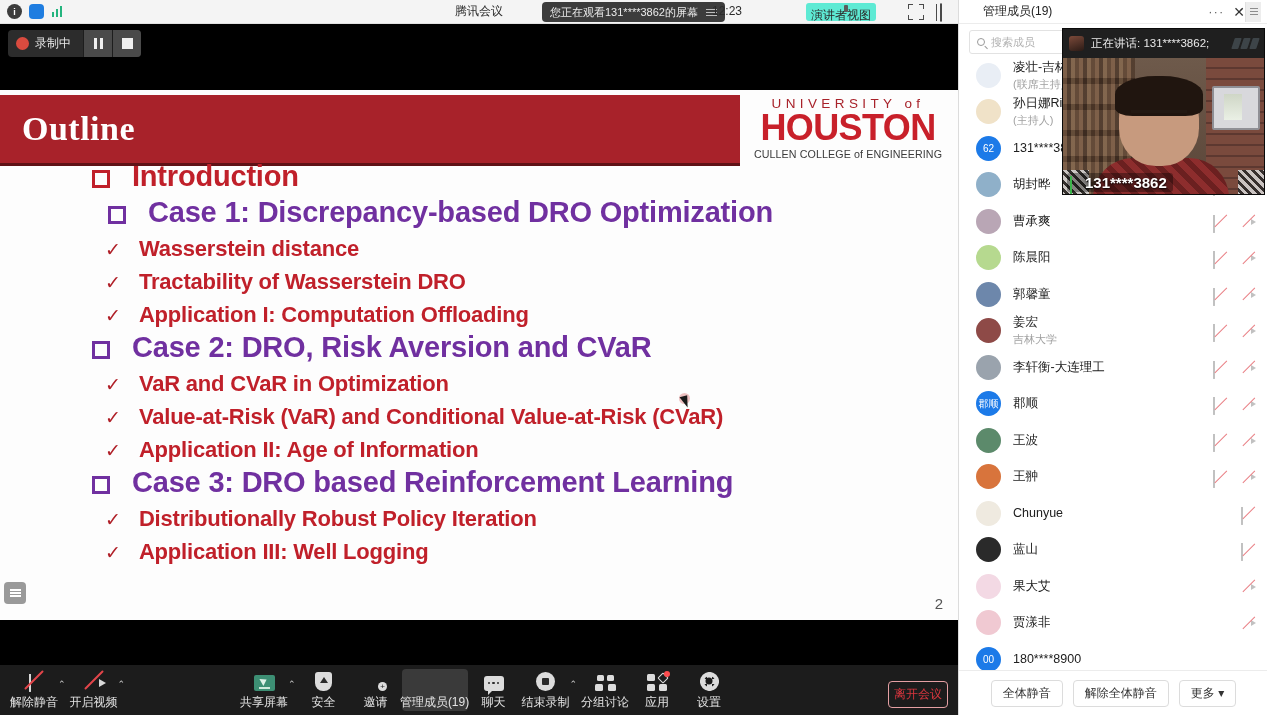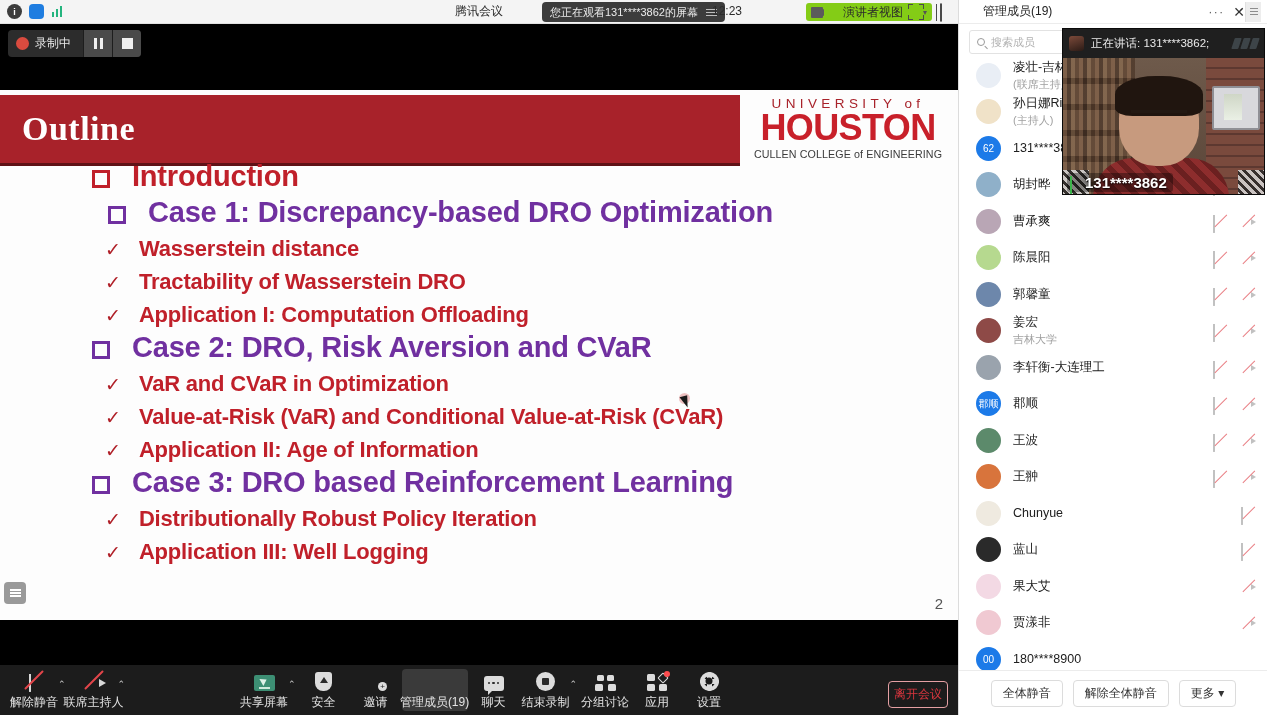--- a/index.html
+++ b/index.html
@@ -31,22 +31,22 @@
     position: absolute; left: 542px; top: 2px; height: 20px;
     background: #3c3c3c; color: #ececec; font-size: 11px;
     border-radius: 4px; display: flex; align-items: center; gap: 8px;
     padding: 0 8px;
   }
   .pill-drag { display: inline-block; width: 11px; }
   .pill-drag span { display: block; height: 1px; background: #bdbdbd; margin: 2px 0; }
   .os-clock { position: absolute; left: 712px; top: 4px; font-size: 12px; color: #2b2b2b; }
   .os-view {
     position: absolute; left: 806px; top: 3px; height: 18px;
-    display: flex; align-items: center; gap: 20px; font-size: 12px; color: #2b2b2b;
-    background: #84cc16; border-radius: 3px; padding: 0 5px;
+    display: flex; align-items: center; gap: 4px; font-size: 12px; color: #2b2b2b;
+    background: #5eead4; border-radius: 3px; padding: 0 5px; flex-direction: column;
   }
   .view-ico { width: 12px; height: 11px; background: #5b5b5b; border-radius: 1px;
               position: relative; display: inline-block; }
   .view-ico::after { content:''; position: absolute; right: -1px; top: 2px;
               width: 4px; height: 7px; background: #5b5b5b; border-radius: 1px; }
   .caretdown { font-size: 8px; color: #555; }
   .os-btn { position: absolute; top: 4px; width: 16px; height: 16px; cursor: pointer; }
   .os-btn.fs { left: 908px; }
   .os-btn.sp { left: 940px; }
   .fs-corner { position:absolute; width:5px; height:5px; border:1.4px solid #4a4a4a; }
@@ -421,21 +421,21 @@
             <span class="tb-lbl">解除静音</span>
           </div>
           <span class="tb-caret">⌃</span>
         </div>
         <div style="display: flex; align-items: flex-start;">
           <div class="tb-item">
             <span class="tb-ico">
               <span class="ico-cam"><span class="body"></span><span class="lens"></span></span>
               <span class="slash"></span>
             </span>
-            <span class="tb-lbl">联席主持人</span>
+            <span class="tb-lbl">开启视频</span>
           </div>
           <span class="tb-caret">⌃</span>
         </div>
       </div>
     <div class="tb-center" id="tb-center">
         <div style="display: flex; align-items: flex-start;">
           <div class="tb-item">
             <span class="tb-ico">
               <span class="ico-screen">
                 <span class="ar"></span>

